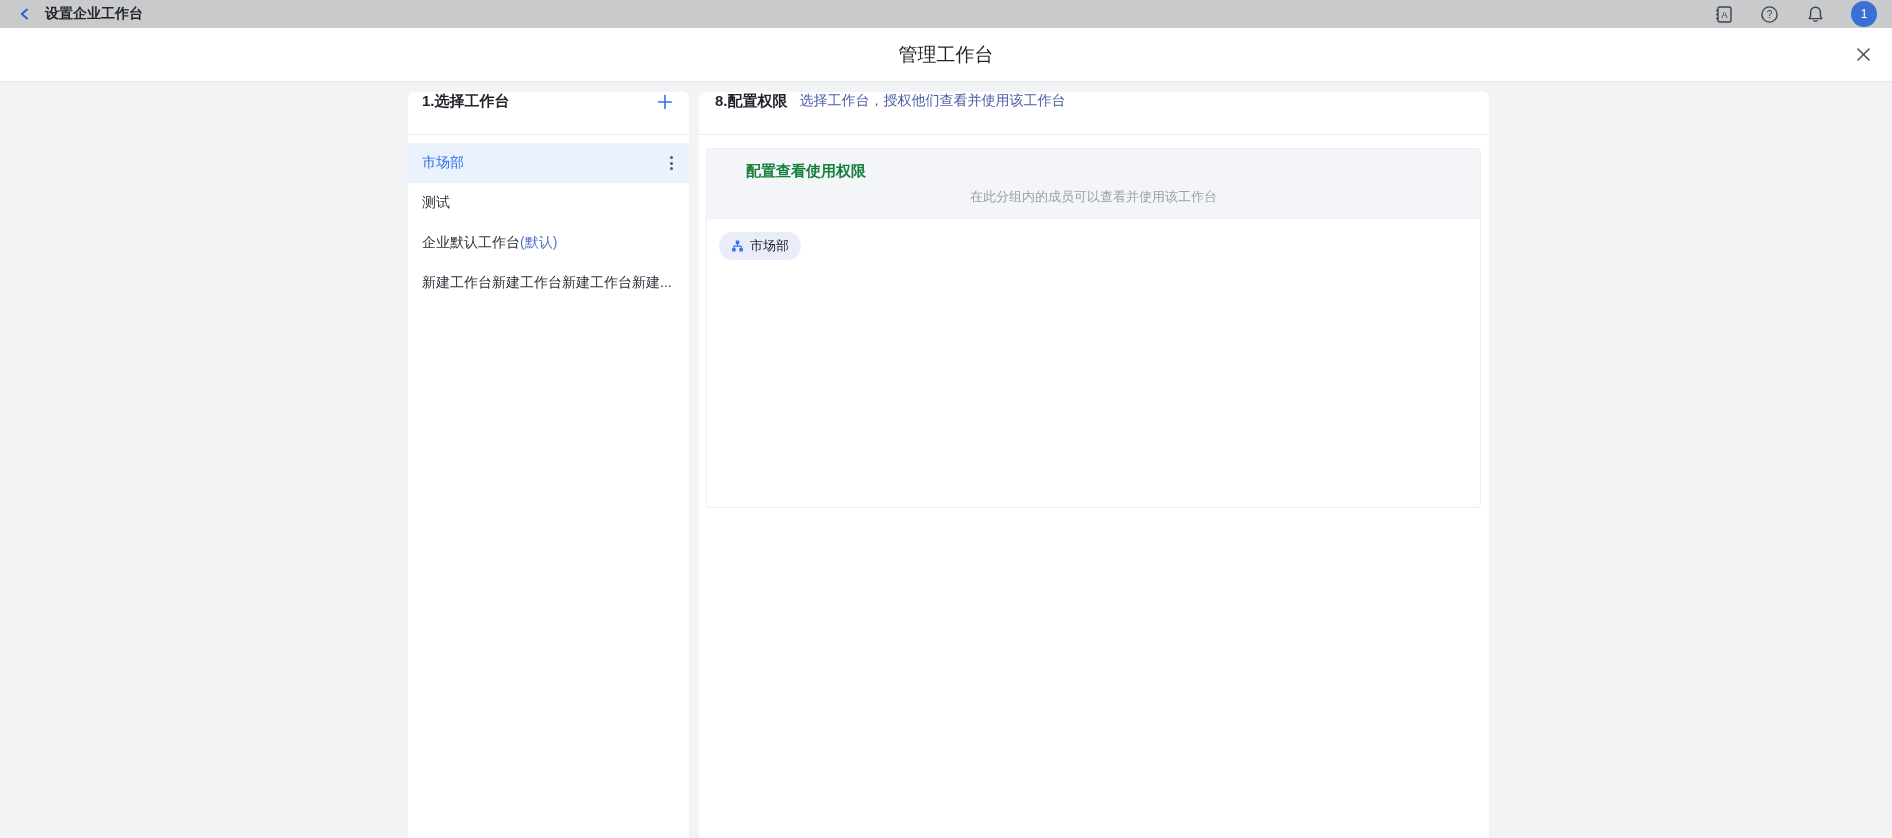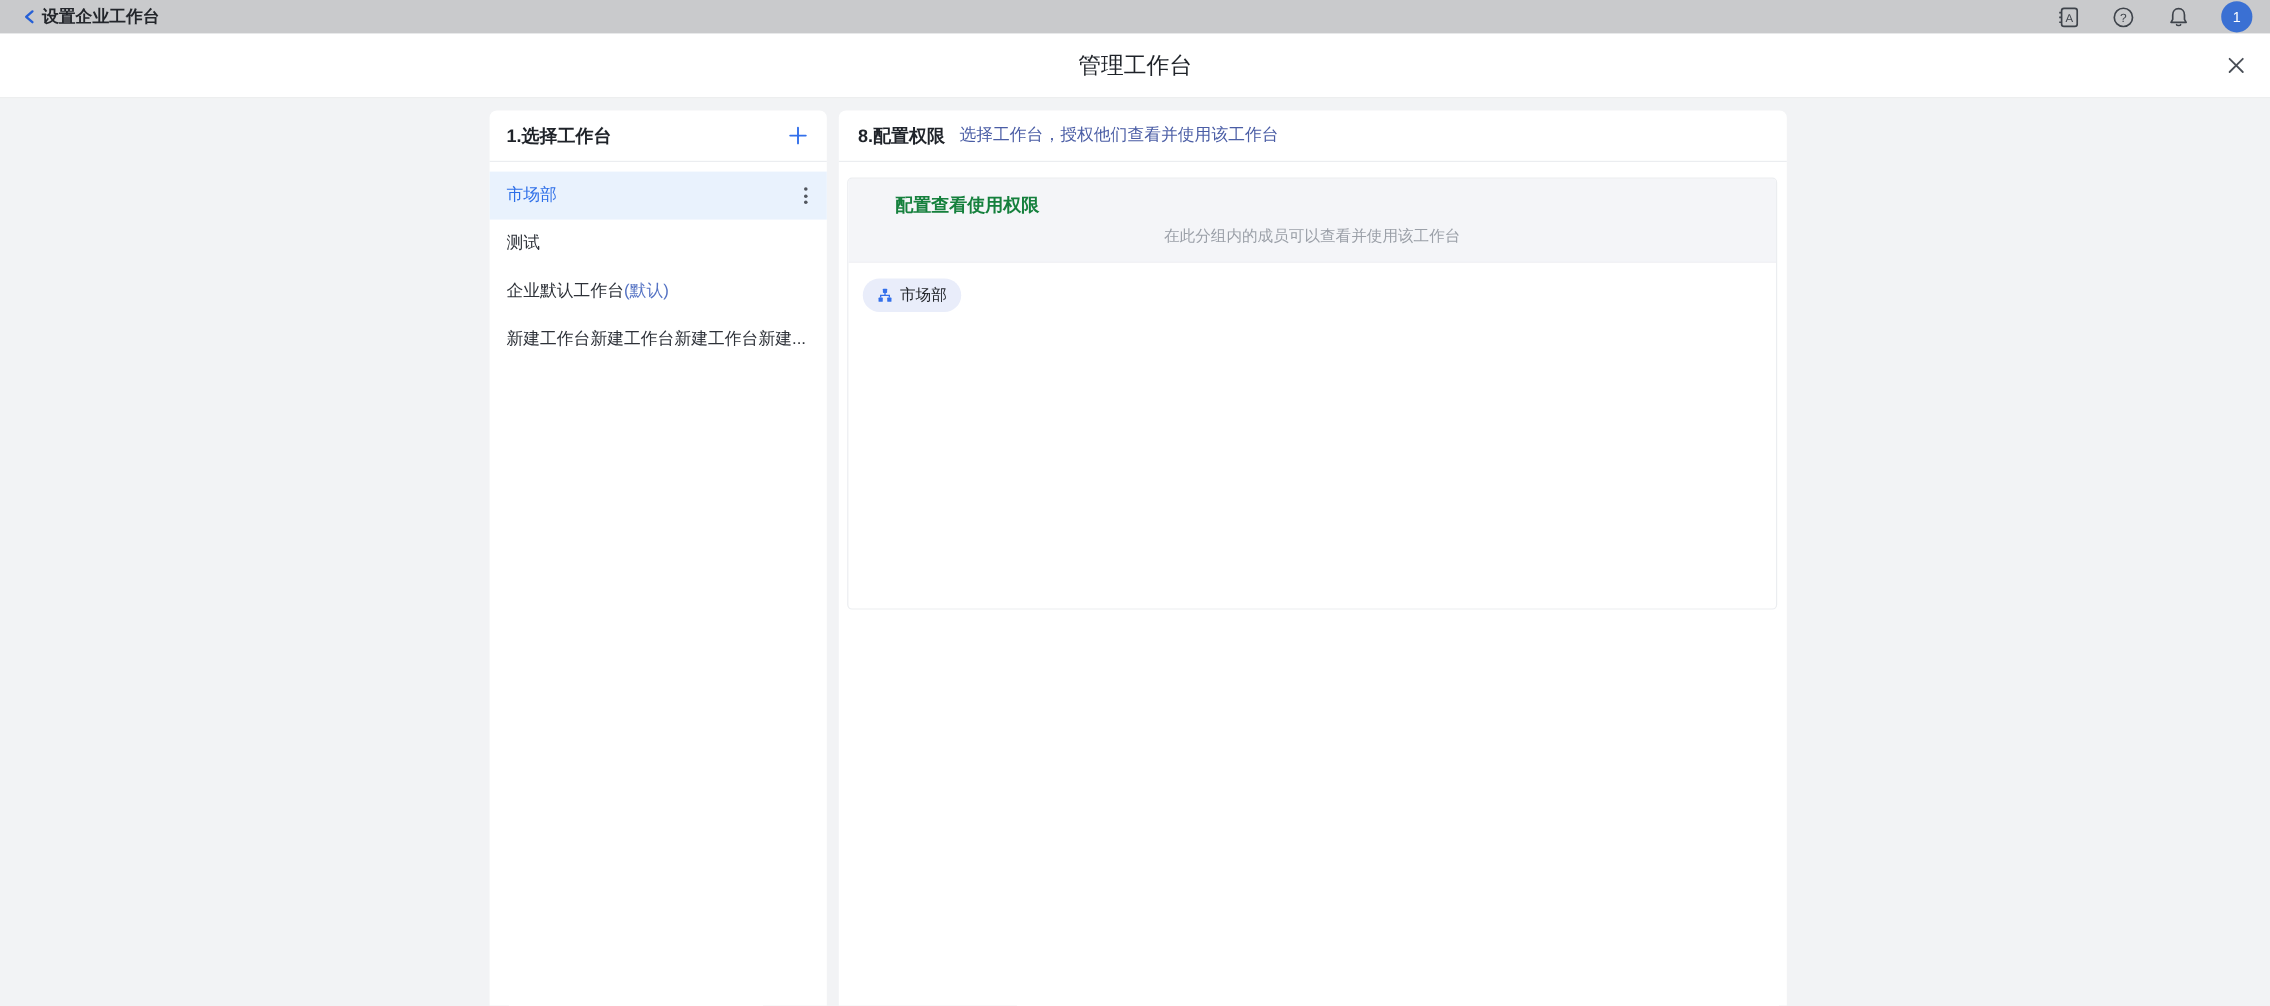--- a/index.html
+++ b/index.html
@@ -12,21 +12,21 @@
     -webkit-font-smoothing:antialiased;
   }
 
   
   .appbar {
     position:absolute; top:0; left:0; right:0; height:28px;
     background:#c9cacc;
     display:flex; align-items:center; justify-content:space-between;
     padding:0 15px;
   }
-  .appbar-left { display:flex; align-items:center; cursor:pointer; }
+  .appbar-left { display:flex; align-items:center; gap:10px; cursor:pointer; }
   .appbar-back-label { font-size:14px; font-weight:600; color:#23262b; }
   .appbar-right { display:flex; align-items:center; gap:26px; }
   .topicon { display:inline-flex; align-items:center; justify-content:center; width:20px; height:20px; cursor:pointer; }
   .avatar {
     width:26px; height:26px; border-radius:50%;
     background:#3a70d3; color:#fff; font-size:12px;
     display:flex; align-items:center; justify-content:center; cursor:pointer;
   }
 
   
@@ -45,21 +45,21 @@
 
   
   .panel {
     position:absolute; top:92px; bottom:0; background:#fff;
     border-radius:6px 6px 0 0;
   }
   .panel-left  { left:408px; width:281px; }
   .panel-right { left:699px; width:790px; }
 
   .panel-header {
-    height:43px; display:flex; align-items:center;
+    height:43px; display:flex; 
     padding:0 14px; border-bottom:1px solid #ebedf0;
   }
   .panel-header .htitle { font-size:15px; font-weight:700; color:#1f2329; white-space:nowrap; }
   .panel-left .panel-header { justify-content:space-between; }
   .plus-btn { display:flex; align-items:center; justify-content:center; width:20px; height:20px; cursor:pointer; }
 
   
   .ws-list { padding-top:8px; }
   .ws-row {
     height:40px; display:flex; align-items:center; justify-content:space-between;

